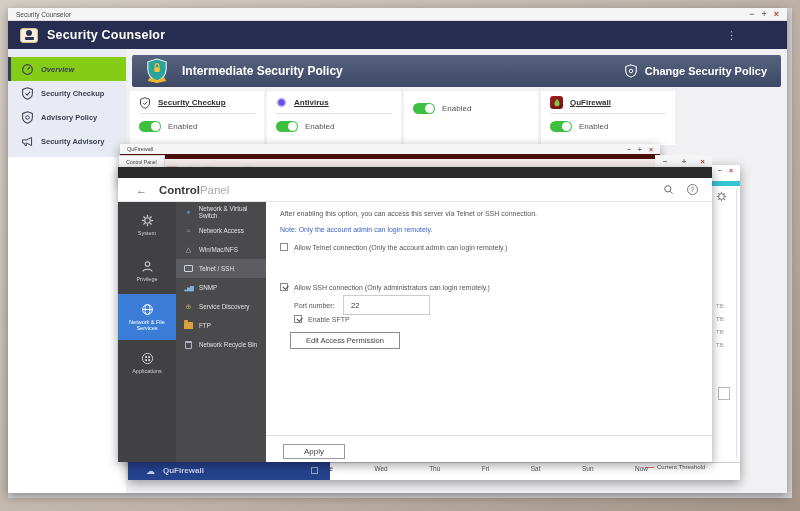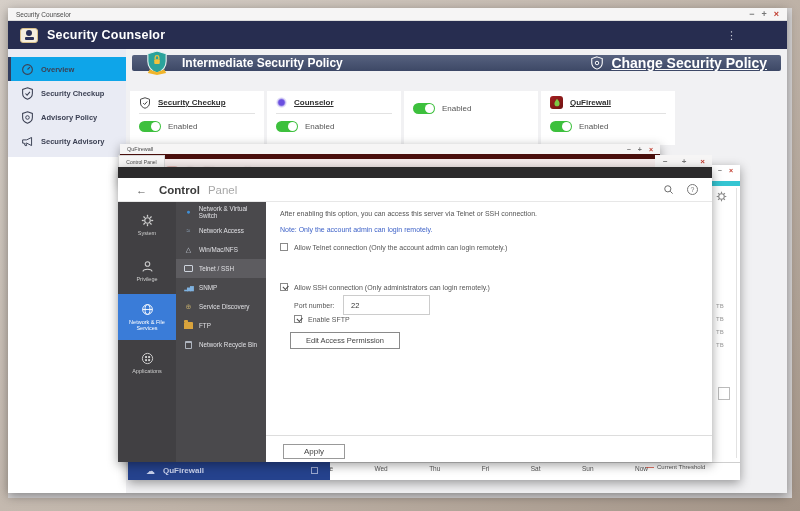--- a/index.html
+++ b/index.html
@@ -22,28 +22,28 @@
   .sc-titlebar { position:absolute; left:0; top:0; right:0; height:13px; background:#f6f5f5; border-bottom:1px solid #dcdcdc; display:flex; align-items:center; padding:0 8px; }
   .sc-header { position:absolute; left:0; top:13px; right:0; height:28px; background:#272d50; display:flex; align-items:center; padding:0 12px; }
   .sc-logo { width:18px; height:15px; background:#f5eedd; border:1px solid #d9c08a; border-radius:3px; display:flex; flex-direction:column; align-items:center; justify-content:center; margin-right:9px; }
   .sc-logo .head { width:6px; height:6px; border-radius:50%; background:#2b3156; }
   .sc-logo .base { width:9px; height:3px; background:#2b3156; border-radius:1px; margin-top:1px; }
   .sc-title { color:#fff; font-size:12.5px; font-weight:bold; letter-spacing:.2px; }
   .kebab { margin-left:auto; color:#c9cbd6; font-size:11px; margin-right:38px; }
   .sc-body { position:absolute; left:0; top:41px; right:0; bottom:0; background:#fff; }
   .sc-sidebar { position:absolute; left:0; top:0; width:118px; height:108px; background:#e9ebf4; padding-top:8px; }
   .sc-item { height:24px; display:flex; align-items:center; padding-left:10px; color:#3c4154; border-left:3px solid transparent; }
-  .sc-item.sel { background:#0ea5e9; border-left-color:#333d5e; }
+  .sc-item.sel { background:#84cc16; border-left-color:#333d5e;font-style:italic; }
   .sc-item svg { flex:0 0 auto; }
   .sc-item .lbl { font-size:7.5px; font-weight:bold; margin-left:7px; }
   .sc-main { position:absolute; left:118px; top:0; right:0; bottom:0; background:#f1f1f3; }
-  .banner { position:absolute; left:6px; top:6px; right:6px; height:16px; border-radius:2px; background:linear-gradient(180deg,#57627f,#3d4866); display:flex; align-items:center; padding:0 14px; }
+  .banner { position:absolute; left:6px; top:6px; right:6px; height:32px; border-radius:2px; background:linear-gradient(180deg,#57627f,#3d4866); display:flex; align-items:center; padding:0 14px; }
   .banner-title { color:#fff; font-size:12px; font-weight:bold; margin-left:14px; }
   .banner-right { margin-left:auto; display:flex; align-items:center; gap:7px; }
-  .banner-link { color:#fff; font-size:14px; font-weight:bold; text-decoration:underline; }
+  .banner-link { color:#fff; font-size:11px; font-weight:bold; }
   .cards { position:absolute; left:4px; top:42px; display:flex; gap:3px; }
   .card { width:134px; height:54px; background:#fff; padding:5px 9px 0 9px; }
   .card-top { display:flex; align-items:center; gap:7px; height:18px; border-bottom:1px solid #e2e2e2; padding-bottom:4px; }
   .card-title { font-size:8px; font-weight:bold; color:#2f2f2f; text-decoration:underline; }
   .card-bot { display:flex; align-items:center; gap:7px; margin-top:7px; }
   .toggle { width:22px; height:11px; border-radius:6px; background:#3dc03d; position:relative; }
   .toggle::after { content:""; position:absolute; right:1px; top:1px; width:9px; height:9px; border-radius:50%; background:#fff; }
   .enabled-lbl { font-size:8px; color:#555; }
   .appsq { width:13px; height:13px; border-radius:3px; display:flex; align-items:center; justify-content:center; }
   .virus { width:11px; height:11px; border-radius:50%; background:radial-gradient(circle,#6a4fe0 0%, #6a4fe0 35%, #d9d4f6 55%, rgba(255,255,255,0) 75%); }
@@ -79,21 +79,21 @@
   .cp-win { left:118px; top:155px; width:594px; height:307px; background:transparent; box-shadow:none; }
   .cp-tab { position:absolute; left:0; top:0; width:47px; height:12px; background:#f6f5f5; border:1px solid #d8d8d8; border-bottom:none; display:flex; align-items:center; justify-content:center; }
   .cp-tab .tabtitle { font-size:5px; }
   .cp-ctrl { position:absolute; right:0; top:0; width:57px; height:12px; background:#f6f5f5; display:flex; align-items:center; justify-content:flex-end; padding-right:7px; }
   .cp-body { position:absolute; left:0; top:12px; right:0; height:295px; background:#fff; box-shadow:0 3px 10px rgba(0,0,0,.38); }
   .cp-darkband { position:absolute; left:0; top:0; right:0; height:11px; background:#2b2a2b; }
   .cp-header { position:absolute; left:0; top:11px; right:0; height:24px; background:#fff; border-bottom:1px solid #e7e7e7; display:flex; align-items:center; padding:0 14px 0 18px; }
   .cp-back { font-size:11px; color:#555; }
   .cp-name { margin-left:12px; font-size:11.5px; }
   .cp-name .b { font-weight:bold; color:#3a3a3a; }
-  .cp-name .l { color:#a8a8a8;margin-left:8px; }
+  .cp-name .l { color:#a8a8a8; }
   .cp-hicons { margin-left:auto; display:flex; align-items:center; gap:13px; }
   .helpc { width:11px; height:11px; border:1px solid #777; border-radius:50%; color:#777; font-size:7px; display:flex; align-items:center; justify-content:center; }
   .cp-main { position:absolute; left:0; top:35px; right:0; bottom:0; }
   .cp-side { position:absolute; left:0; top:0; width:58px; bottom:0; background:#414043; }
   .cp-side-item { height:46px; display:flex; flex-direction:column; align-items:center; justify-content:center; gap:3px; color:#cfcfcf; text-align:center; }
   .cp-side-item.sel { background:#3a7cd8; color:#fff; }
   .cp-side-item .slbl { font-size:5.5px; line-height:6px; }
   .cp-nav { position:absolute; left:58px; top:0; width:90px; bottom:0; background:#4a494c; }
   .cp-nav-item { height:19px; display:flex; align-items:center; padding-left:8px; gap:6px; color:#e0e0e4; }
   .cp-nav-item.sel { background:#5d5c60; }
@@ -198,21 +198,21 @@
             <a class="card-title">Security Checkup</a>
           </div>
           <div class="card-bot">
             <span class="toggle"></span>
             <span class="enabled-lbl">Enabled</span>
           </div>
         </div>
         <div class="card">
           <div class="card-top">
             <span class="virus"></span>
-            <a class="card-title">Counselor</a>
+            <a class="card-title">Antivirus</a>
           </div>
           <div class="card-bot">
             <span class="toggle"></span>
             <span class="enabled-lbl">Enabled</span>
           </div>
         </div>
         <div class="card">
           <div class="card-bot">
             <span class="toggle"></span>
             <span class="enabled-lbl">Enabled</span>

